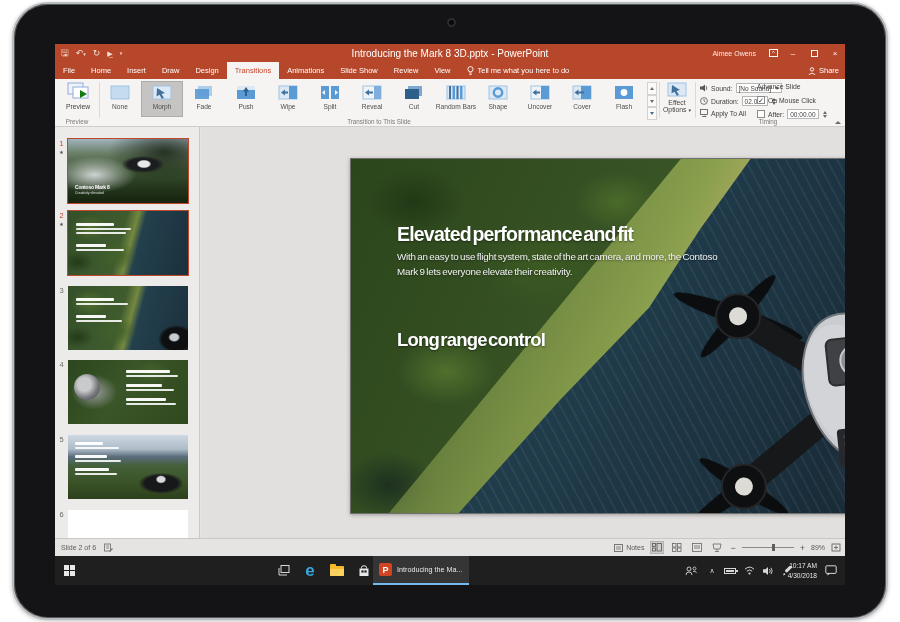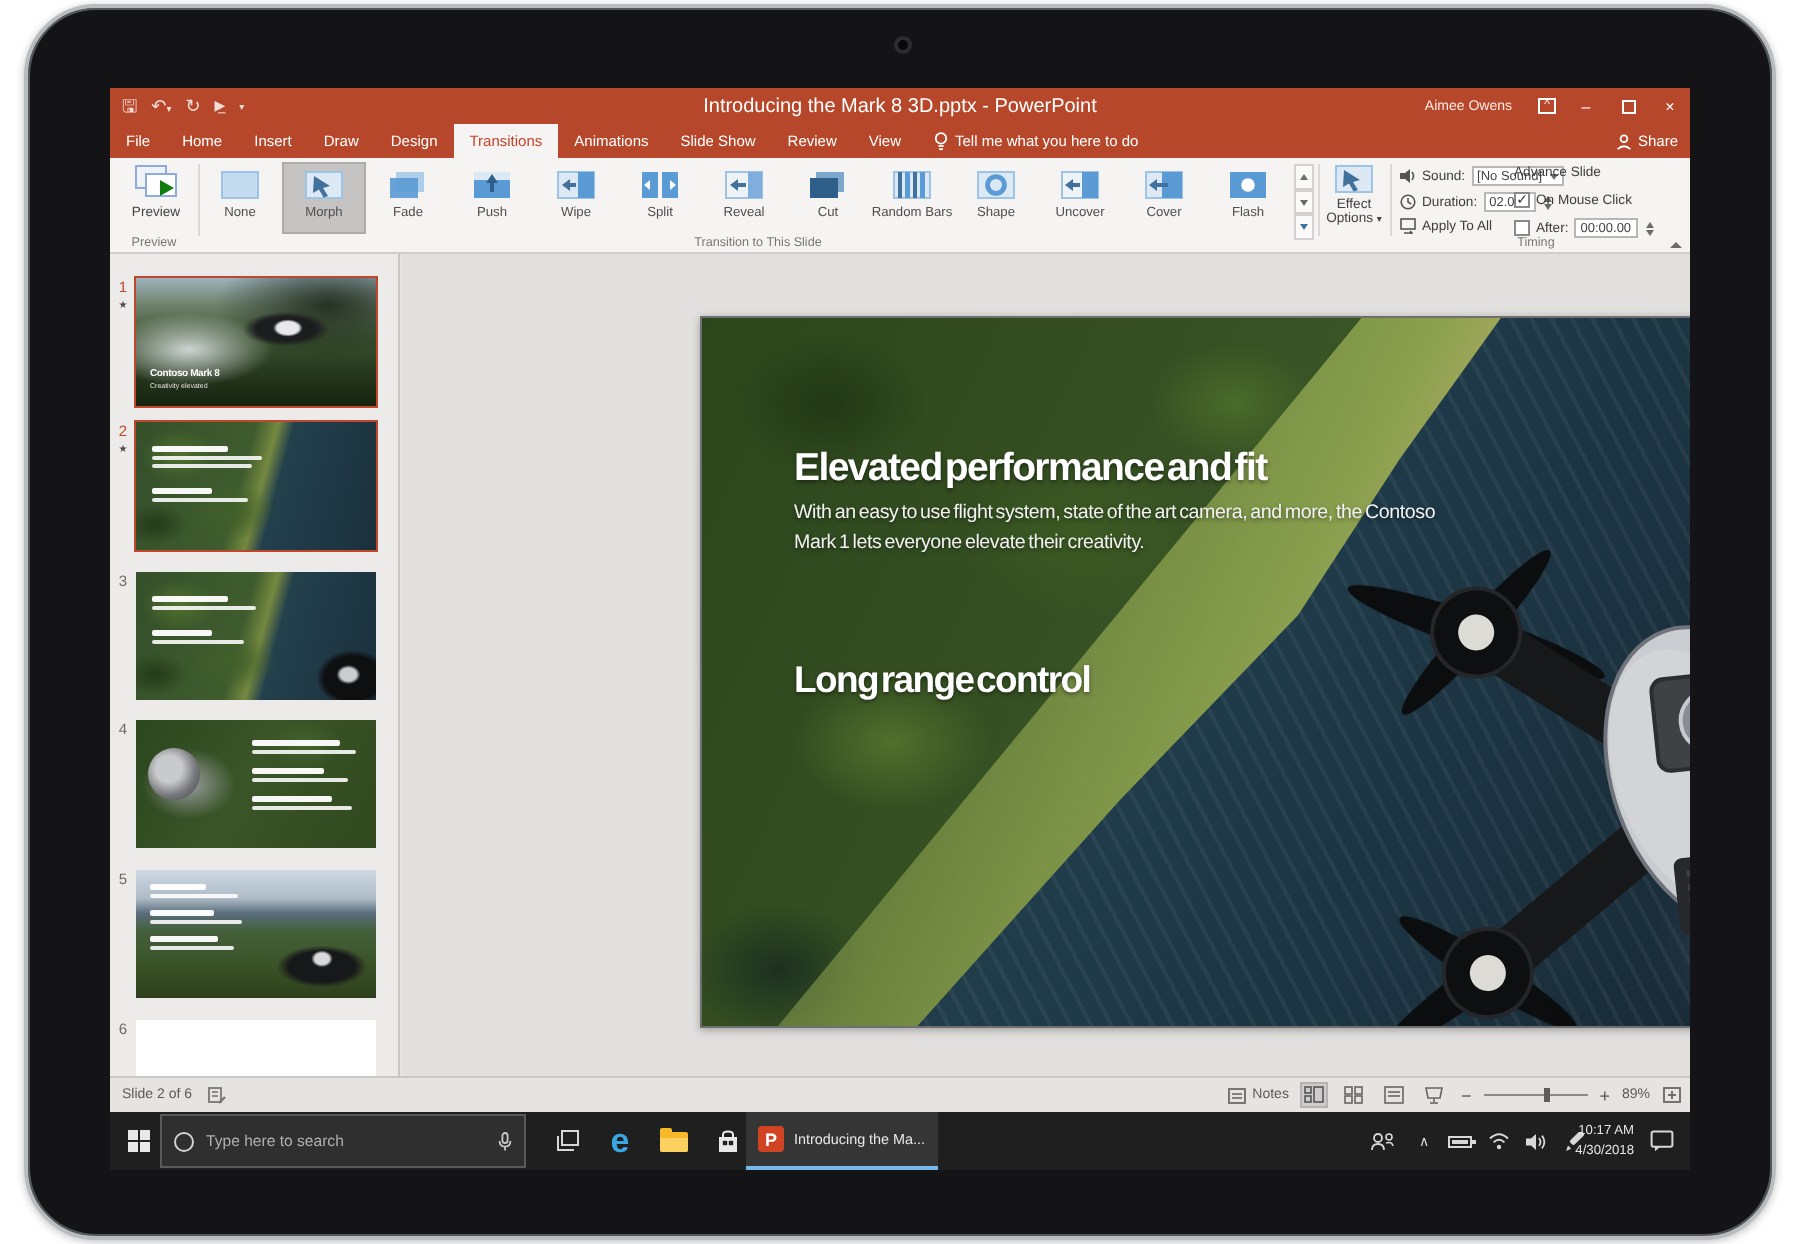--- a/index.html
+++ b/index.html
@@ -512,21 +512,21 @@
             <circle cx="120" cy="85" r="9" fill="#dddbd6"></circle>
             <circle cx="330" cy="72" r="22" fill="#0e0f11" stroke="#242629" stroke-width="2"></circle>
             <circle cx="330" cy="72" r="9" fill="#37393d"></circle>
             <circle cx="108" cy="255" r="22" fill="#0e0f11" stroke="#242629" stroke-width="2"></circle>
             <circle cx="108" cy="255" r="9" fill="#dddbd6"></circle>
             <circle cx="325" cy="262" r="22" fill="#0e0f11" stroke="#242629" stroke-width="2"></circle>
             <circle cx="325" cy="262" r="9" fill="#37393d"></circle>
           </svg>
 
           <div class="sl-h" style="left:46px;top:64px;font-size:19.5px">Elevated performance and fit</div>
-          <div class="sl-p" style="left:46px;top:90px;width:332px">With an easy to use flight system, state of the art camera, and more, the Contoso Mark 1 lets everyone elevate their creativity.</div>
+          <div class="sl-p" style="left:46px;top:90px;width:332px">With an easy to use flight system, state of the art camera, and more, the Contoso Mark 9 lets everyone elevate their creativity.</div>
           <div class="sl-h" style="left:46px;top:170px;font-size:18.5px">Long range control</div>
         </div>
       </div>
     </div>
 
     <div class="statusbar">
       <div class="sb-l">
         <span>Slide 2 of 6</span>
         <svg width="9" height="9" viewBox="0 0 9 9">
             <rect x="0.5" y="1" width="6" height="7" fill="none" stroke="#777" stroke-width="0.9"></rect>
@@ -589,29 +589,20 @@
 
     <div class="taskbar">
       <div class="tb-ic" style="left:5px;width:18px">
         <svg width="11" height="11" viewBox="0 0 11 11">
             <rect x="0" y="0" width="5" height="5" fill="#e8e8e8"></rect>
             <rect x="6" y="0" width="5" height="5" fill="#e8e8e8"></rect>
             <rect x="0" y="6" width="5" height="5" fill="#e8e8e8"></rect>
             <rect x="6" y="6" width="5" height="5" fill="#e8e8e8"></rect>
           </svg>
       </div>
-      <div class="search">
-        <span class="cortana"></span>
-        <input placeholder="Type here to search" style="">
-        <svg width="7" height="10" viewBox="0 0 7 10">
-            <rect x="2.2" y="0.5" width="2.6" height="5" rx="1.3" fill="none" stroke="#c8c8c8" stroke-width="0.9"></rect>
-            <path d="M0.8 4.5 Q0.8 7.3 3.5 7.3 Q6.2 7.3 6.2 4.5" fill="none" stroke="#c8c8c8" stroke-width="0.9"></path>
-            <line x1="3.5" y1="7.3" x2="3.5" y2="9.2" stroke="#c8c8c8" stroke-width="0.9"></line>
-          </svg>
-      </div>
       <div class="tb-ic" style="left:220px;width:18px">
         <svg width="12" height="11" viewBox="0 0 12 11">
             <rect x="3" y="0.5" width="8" height="7" fill="none" stroke="#d8d8d8" stroke-width="1"></rect>
             <path d="M1 3 L1 10 L9 10" fill="none" stroke="#d8d8d8" stroke-width="1"></path>
           </svg>
       </div>
       <div class="tb-ic" style="left:246px;width:18px">
           <span class="edge-e">e</span>
         </div>
       <div class="tb-ic" style="left:273px;width:18px">

